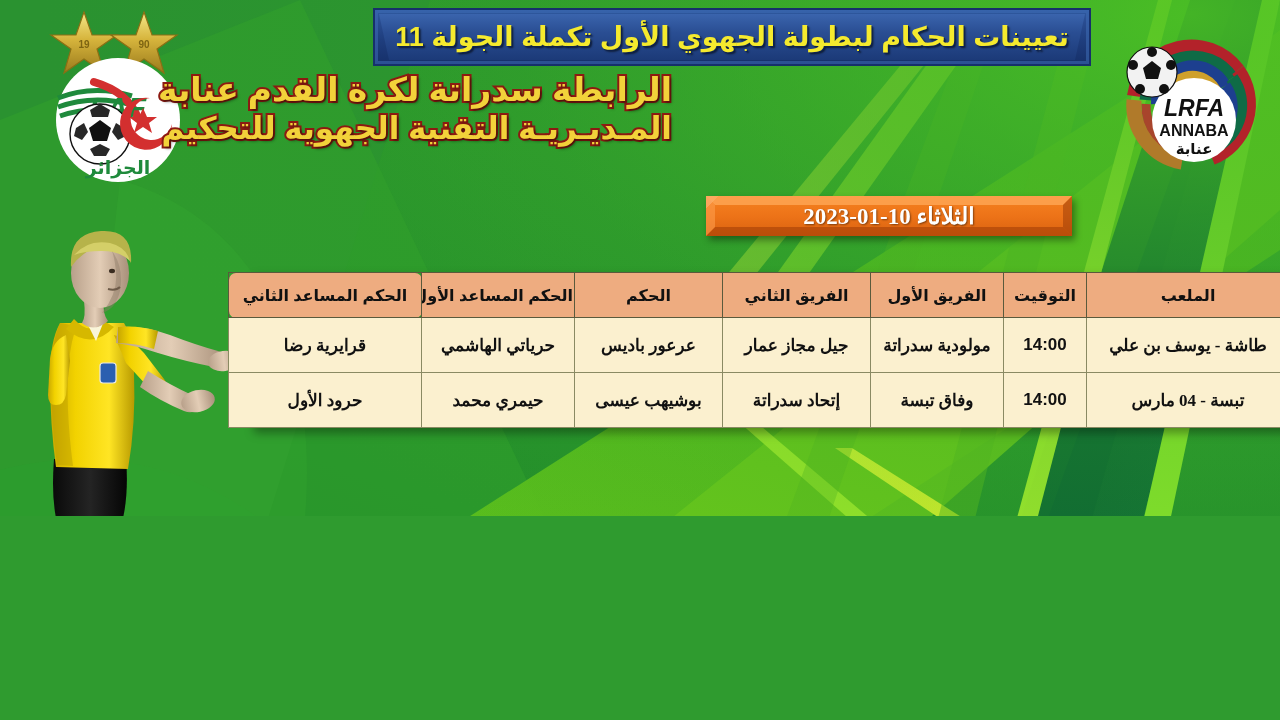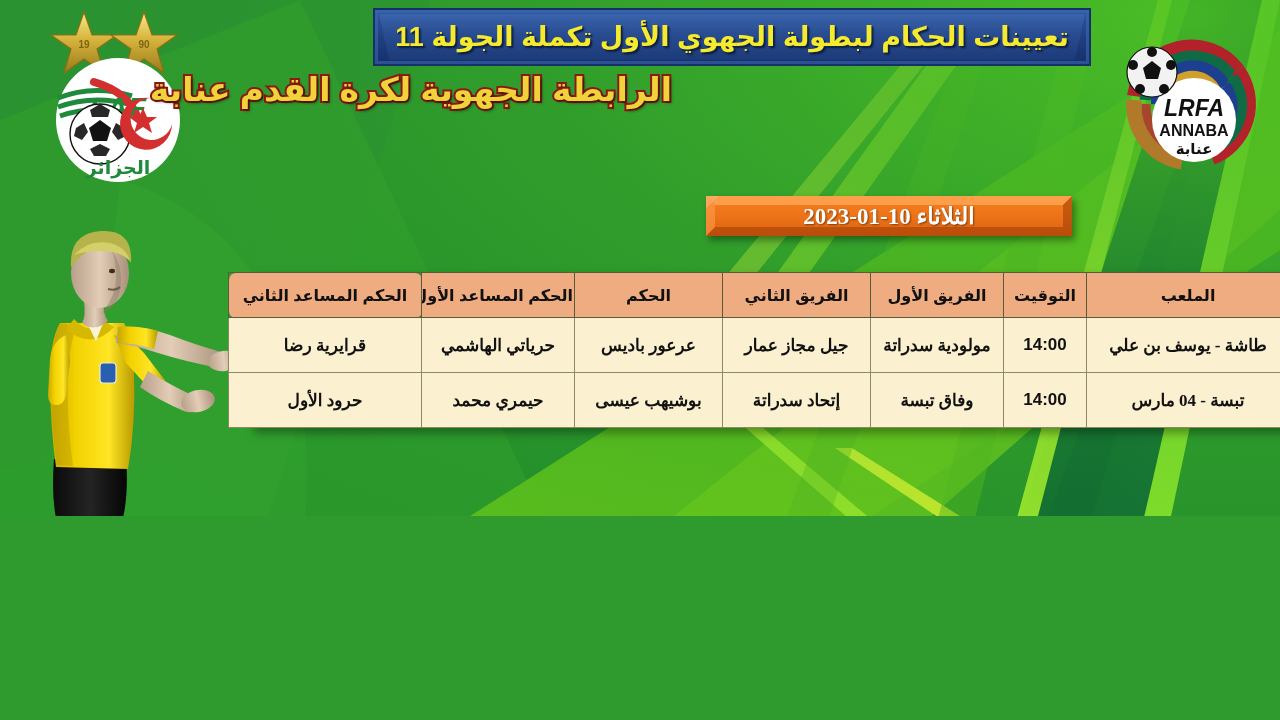--- a/index.html
+++ b/index.html
@@ -265,21 +265,22 @@
         </g>
       </g>
     </svg>
   </div>
 
   <div class="title-bar">
     <span class="title-text">تعيينات الحكام لبطولة الجهوي الأول تكملة الجولة 11</span>
   </div>
 
   <div class="org-block">
-    <div class="org-line">الرابطة الجهوية  لكرة القدم عنابة</div>
+    <div class="org-line">الرابطة سدراتة  لكرة القدم عنابة</div>
+    <div class="org-line l2">المـديـريـة التقنية الجهوية للتحكيم</div>
   </div>
 
   <div class="date-banner">
     <span class="bevel-t"></span>
     <span class="bevel-b"></span>
     <span class="bevel-l"></span>
     <span class="bevel-r"></span>
     <span class="date-text">الثلاثاء  10-01-2023</span>
   </div>
 

